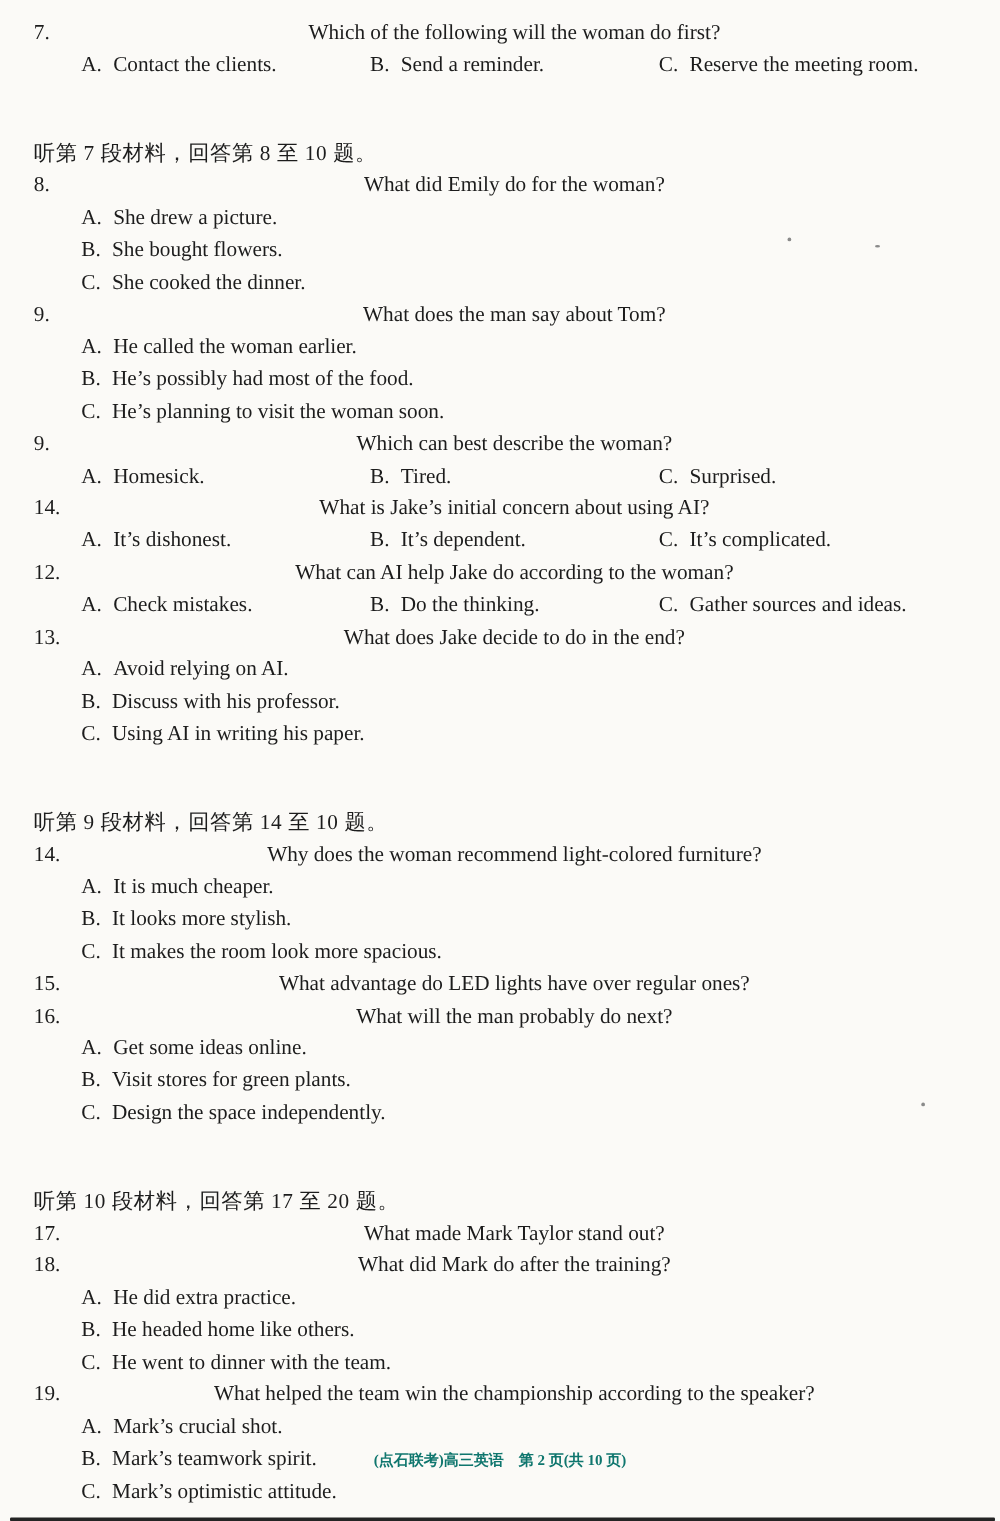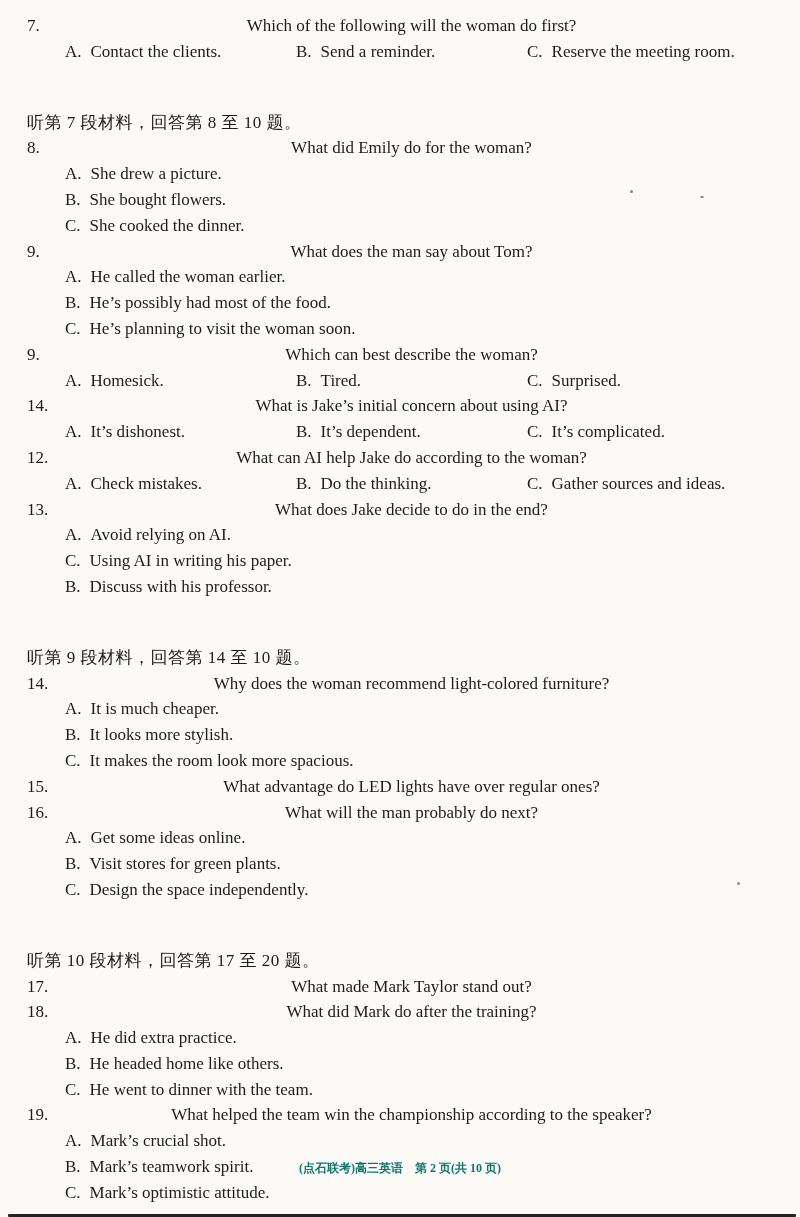--- a/index.html
+++ b/index.html
@@ -149,22 +149,22 @@
           <span class="opt"><span class="opt-label">B.</span><span class="opt-text">Do the thinking.</span></span>
           <span class="opt"><span class="opt-label">C.</span><span class="opt-text">Gather sources and ideas.</span></span>
         </div>
       </div>
       <div class="question">
         <div class="q-head">
           <span class="q-num">13.</span>
           <span class="q-text">What does Jake decide to do in the end?</span>
         </div>
         <div class="opt-row"><span class="opt"><span class="opt-label">A.</span><span class="opt-text">Avoid relying on AI.</span></span></div>
+        <div class="opt-row"><span class="opt"><span class="opt-label">B.</span><span class="opt-text">Discuss with his professor.</span></span></div>
         <div class="opt-row"><span class="opt"><span class="opt-label">C.</span><span class="opt-text">Using AI in writing his paper.</span></span></div>
-        <div class="opt-row"><span class="opt"><span class="opt-label">B.</span><span class="opt-text">Discuss with his professor.</span></span></div>
       </div>
       <div class="section-line">听第 9 段材料，回答第 14 至 10 题。</div>
       <div class="question">
         <div class="q-head">
           <span class="q-num">14.</span>
           <span class="q-text">Why does the woman recommend light-colored furniture?</span>
         </div>
         <div class="opt-row"><span class="opt"><span class="opt-label">A.</span><span class="opt-text">It is much cheaper.</span></span></div>
         <div class="opt-row"><span class="opt"><span class="opt-label">B.</span><span class="opt-text">It looks more stylish.</span></span></div>
         <div class="opt-row"><span class="opt"><span class="opt-label">C.</span><span class="opt-text">It makes the room look more spacious.</span></span></div>

